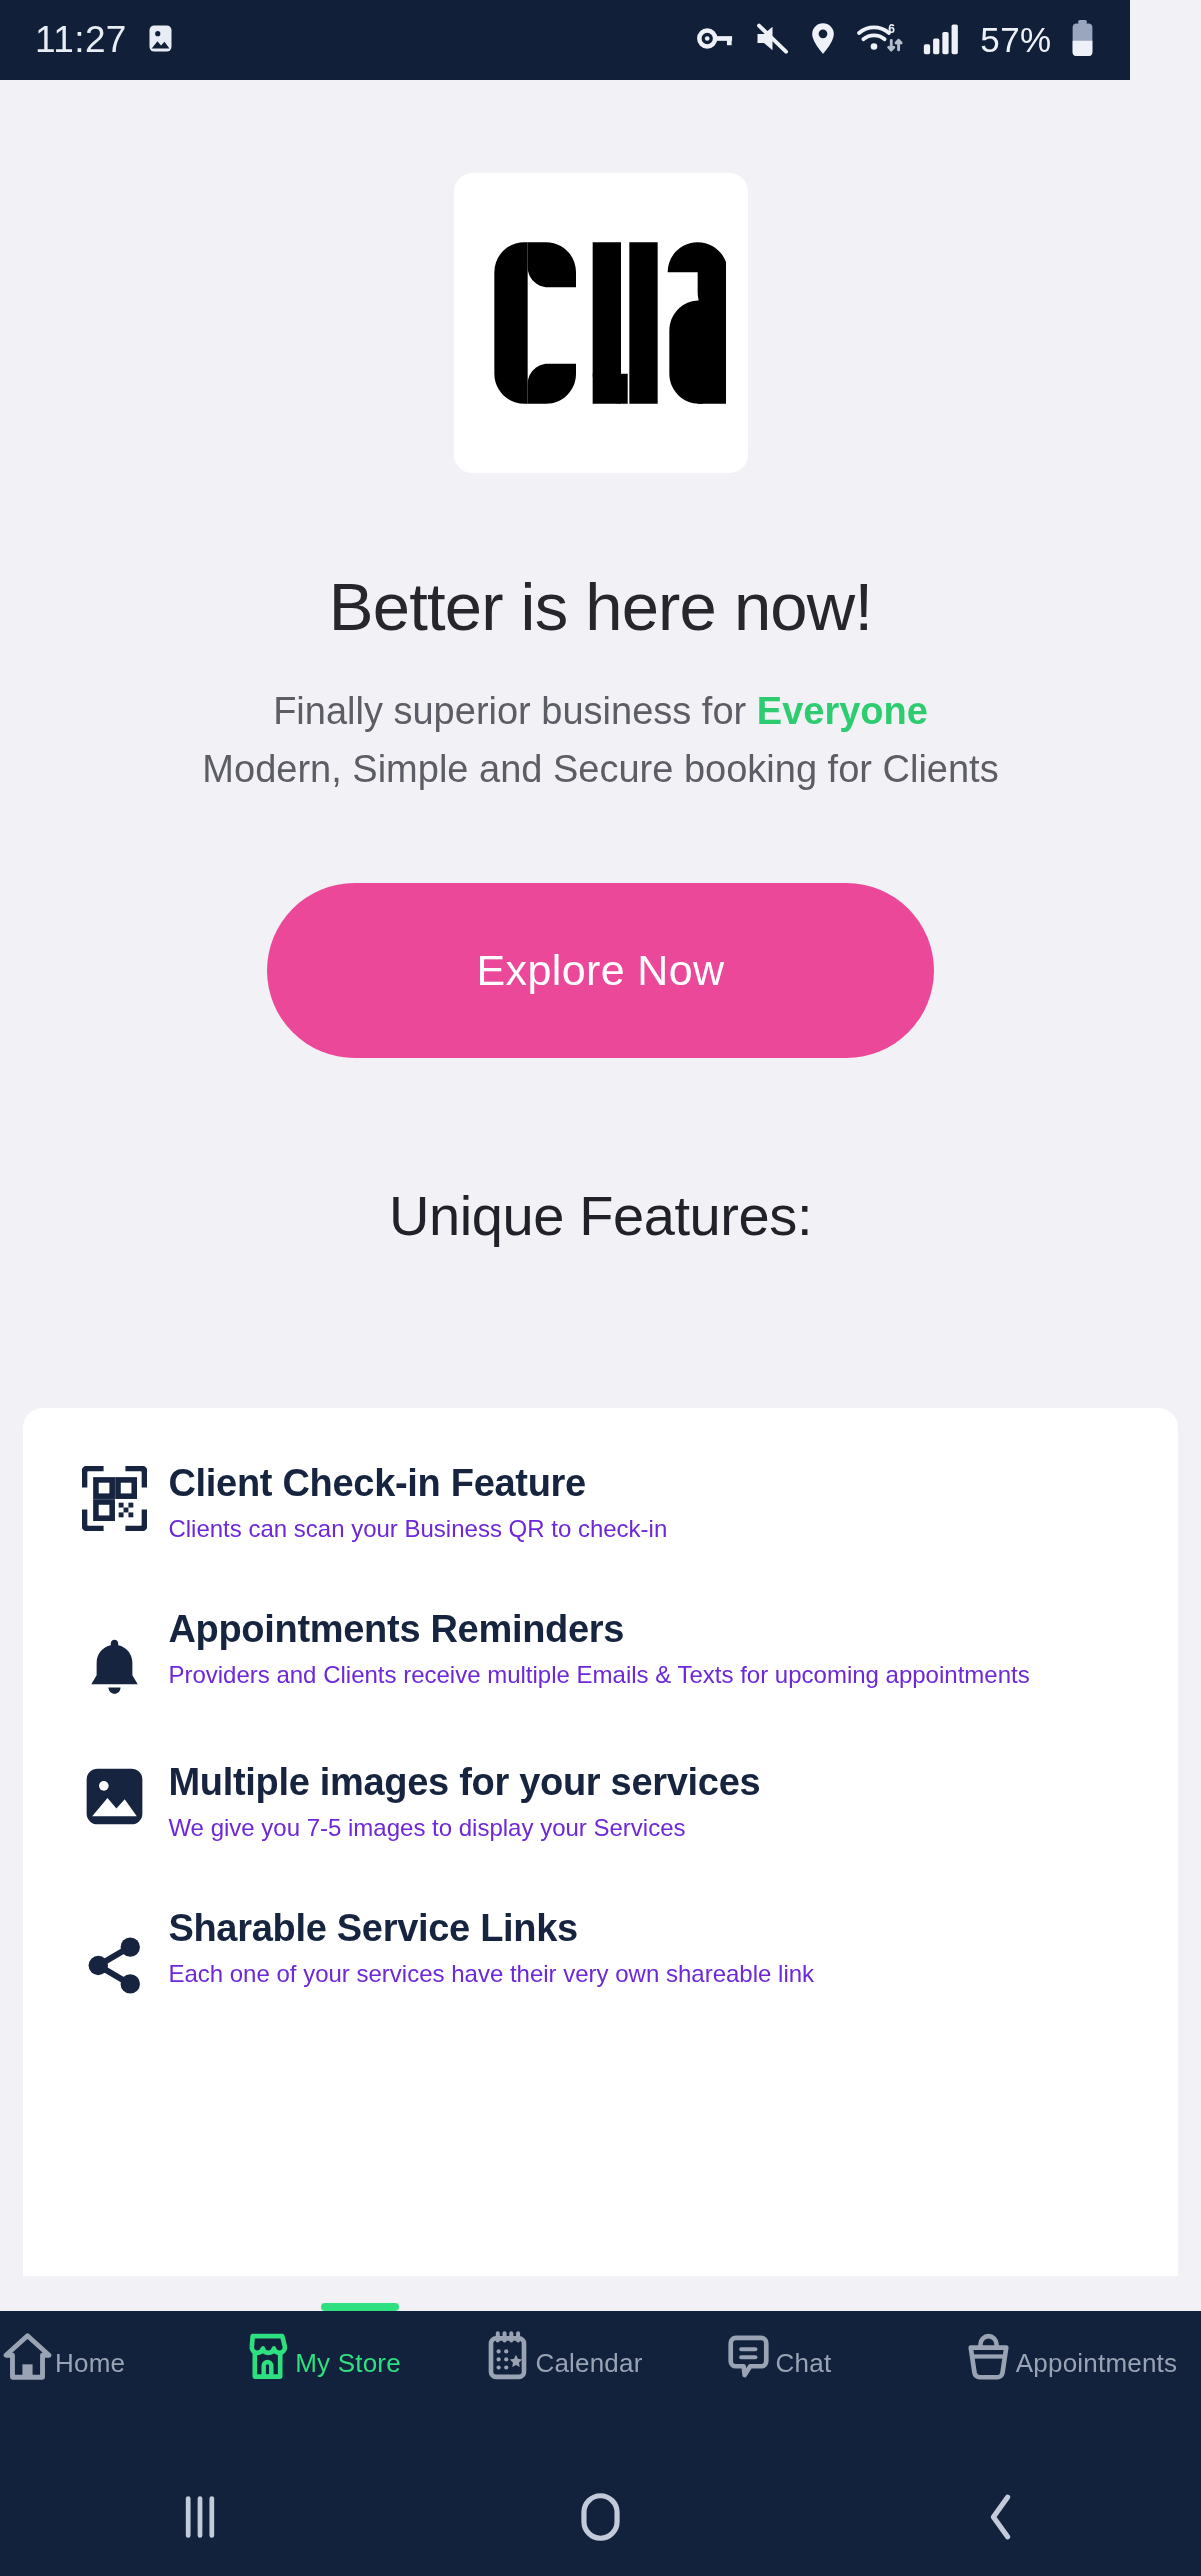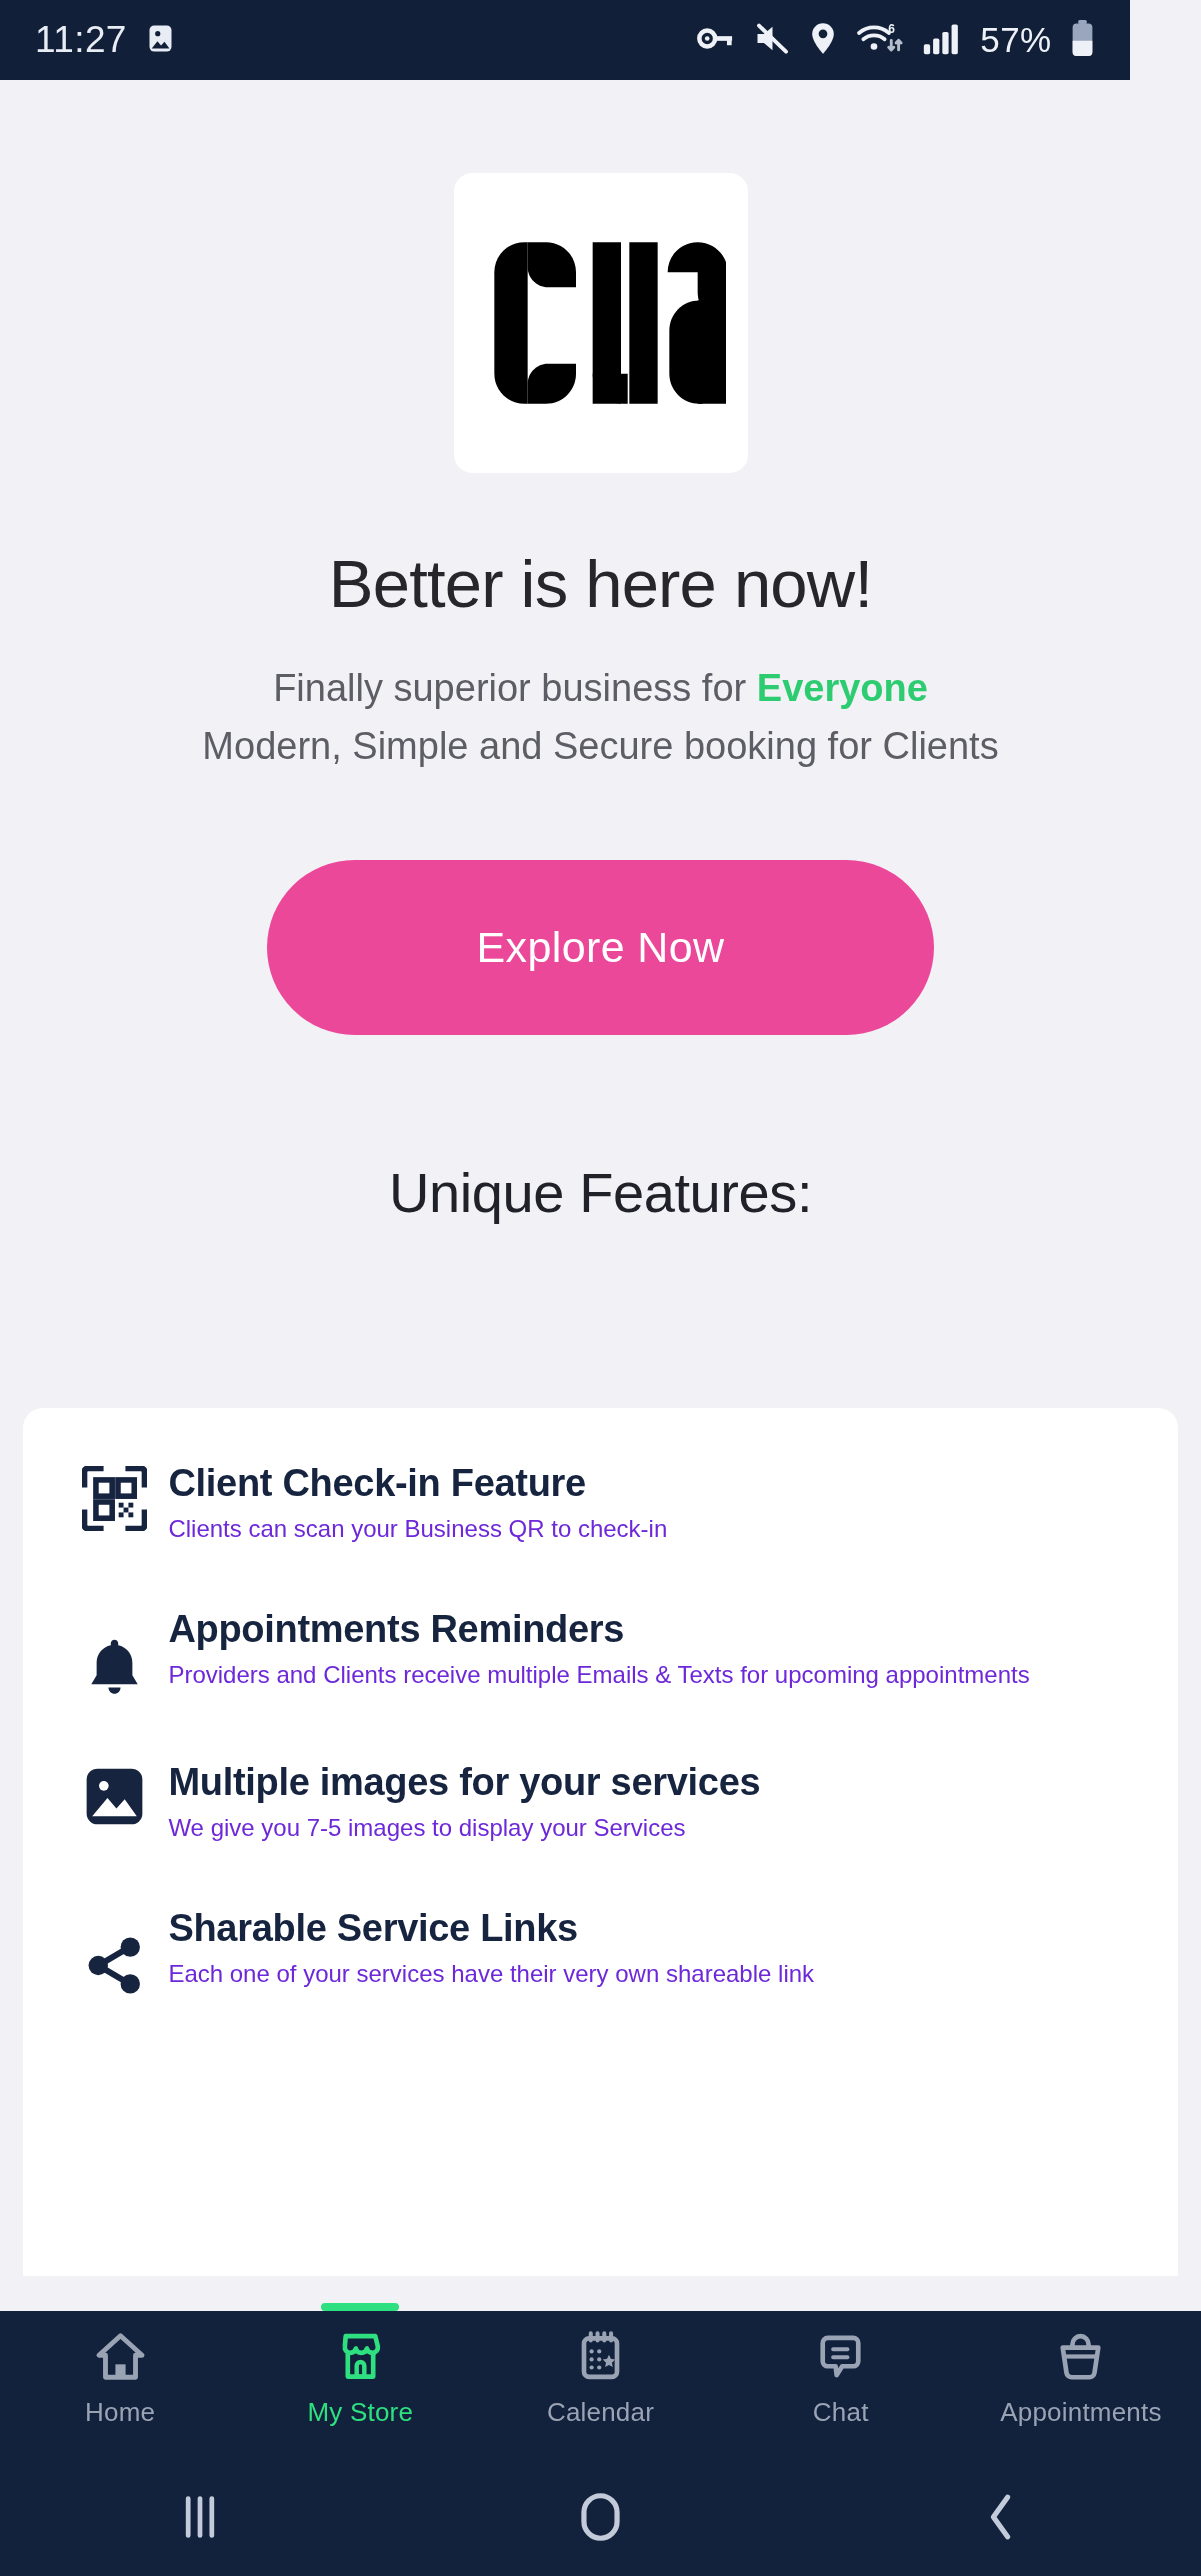--- a/index.html
+++ b/index.html
@@ -25,21 +25,21 @@
   .sb-pct { font-size:35px; font-weight:400; color:#eef1f7; letter-spacing:0.4px; }
 
   
   .hero { position:absolute; top:80px; left:0; width:1201px; }
   .logo-wrap { display:flex; justify-content:center; margin-top:93px; }
   .logo-box {
     width:294px; height:300px; background:#ffffff; border-radius:18.4px;
     display:flex; align-items:center; justify-content:center;
   }
   .headline {
-    text-align:center; margin-top:72px;
+    text-align:center; margin-top:95px;
     font-size:67px; font-weight:400; color:#26262c; letter-spacing:-0.8px;
   }
   .sub { text-align:center; font-size:38px; color:#5d5d66; font-weight:400; }
   .sub1 { margin-top:45px; }
   .sub2 { margin-top:15px; }
   .sub .accent { color:#2ecc71; font-weight:700; }
 
   .cta-wrap { display:flex; justify-content:center; margin-top:92px; }
   .cta {
     width:667px; height:175px; background:#ec4899; border:none; border-radius:88px;
@@ -70,21 +70,21 @@
   .f3 { margin-top:60px; }
   .f4 { margin-top:62px; }
   .f2 .feat-icon, .f4 .feat-icon { align-items:center; padding-top:28px; }
 
   
   .bottomnav {
     position:absolute; left:0; bottom:115px; width:1201px; height:150px;
     background:#12213c; display:flex; align-items:flex-start;
   }
   .navitem {
-    flex:1; display:flex; flex-direction:column; align-items:center;
+    flex:1; display:flex; align-items:center;
     padding-top:18.4px; position:relative; cursor:pointer;
   }
   .navitem .nlabel { font-size:26px; margin-top:10px; color:#9aa3b4; letter-spacing:0.2px; }
   .navitem.active .nlabel { color:#2ee07f; }
   .nav-indicator {
     position:absolute; top:-8.3px; left:50%; transform:translateX(-50%);
     width:78px; height:8.3px; background:#2ee07f; border-radius:5px;
   }
 
   

